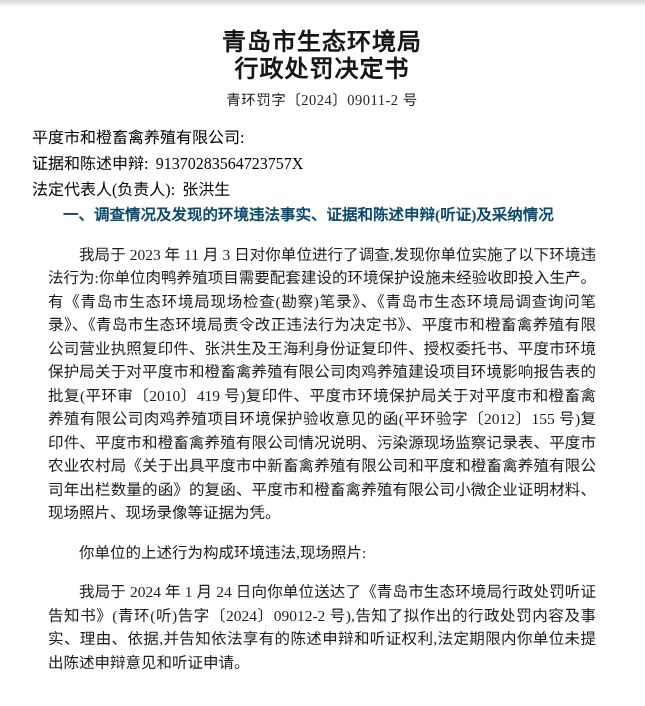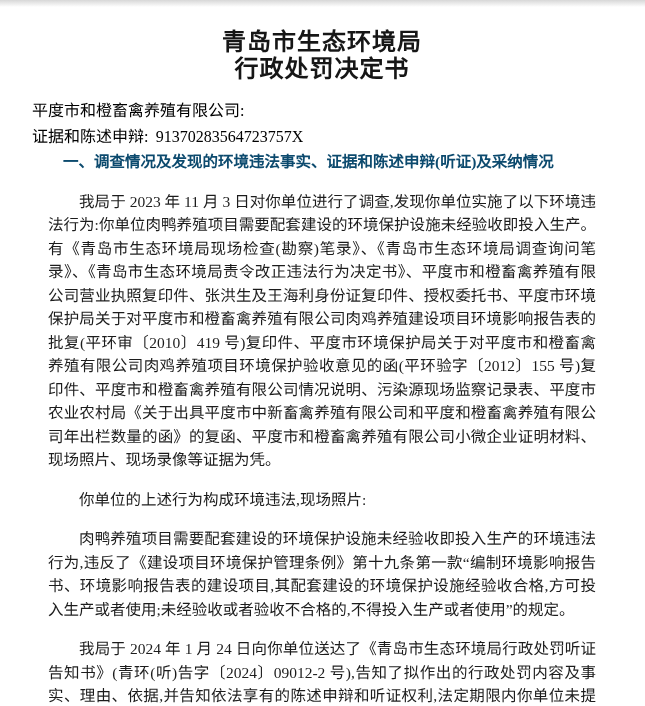--- a/index.html
+++ b/index.html
@@ -73,30 +73,33 @@
 </style>
 </head>
 <body>
 
 <div class="page">
   <div class="scan-edge"></div>
 
   <div class="title-line">青岛市生态环境局</div>
   <div class="title-line">行政处罚决定书</div>
 
+  <div class="doc-number">青环罚字〔2024〕09011-2 号</div>
 
   <div class="recipient">
     <p>平度市和橙畜禽养殖有限公司:</p>
     <p>
       <span>证据和陈述申辩:</span><span class="val">91370283564723757X</span>
+    </p>
+    <p>
+      <span>法定代表人(负责人):</span><span class="val">张洪生</span>
     </p>
   </div>
 
   <p class="section-heading">一、调查情况及发现的环境违法事实、证据和陈述申辩(听证)及采纳情况</p>
 
   <p class="para">我局于 2023 年 11 月 3 日对你单位进行了调查,发现你单位实施了以下环境违法行为:你单位肉鸭养殖项目需要配套建设的环境保护设施未经验收即投入生产。有《青岛市生态环境局现场检查(勘察)笔录》、《青岛市生态环境局调查询问笔录》、《青岛市生态环境局责令改正违法行为决定书》、平度市和橙畜禽养殖有限公司营业执照复印件、张洪生及王海利身份证复印件、授权委托书、平度市环境保护局关于对平度市和橙畜禽养殖有限公司肉鸡养殖建设项目环境影响报告表的批复(平环审〔2010〕419 号)复印件、平度市环境保护局关于对平度市和橙畜禽养殖有限公司肉鸡养殖项目环境保护验收意见的函(平环验字〔2012〕155 号)复印件、平度市和橙畜禽养殖有限公司情况说明、污染源现场监察记录表、平度市农业农村局《关于出具平度市中新畜禽养殖有限公司和平度和橙畜禽养殖有限公司年出栏数量的函》的复函、平度市和橙畜禽养殖有限公司小微企业证明材料、现场照片、现场录像等证据为凭。</p>
 
   <p class="para">你单位的上述行为构成环境违法,现场照片:</p>
 
-  <p class="para">肉鸭养殖项目需要配套建设的环境保护设施未经验收即投入生产的环境违法行为,违反了《建设项目环境保护管理条例》第十九条第一款“编制环境影响报告书、环境影响报告表的建设项目,其配套建设的环境保护设施经验收合格,方可投入生产或者使用;未经验收或者验收不合格的,不得投入生产或者使用”的规定。</p>
 
   <p class="para">我局于 2024 年 1 月 24 日向你单位送达了《青岛市生态环境局行政处罚听证告知书》(青环(听)告字〔2024〕09012-2 号),告知了拟作出的行政处罚内容及事实、理由、依据,并告知依法享有的陈述申辩和听证权利,法定期限内你单位未提出陈述申辩意见和听证申请。</p>
 </div>
 
 </body></html>

